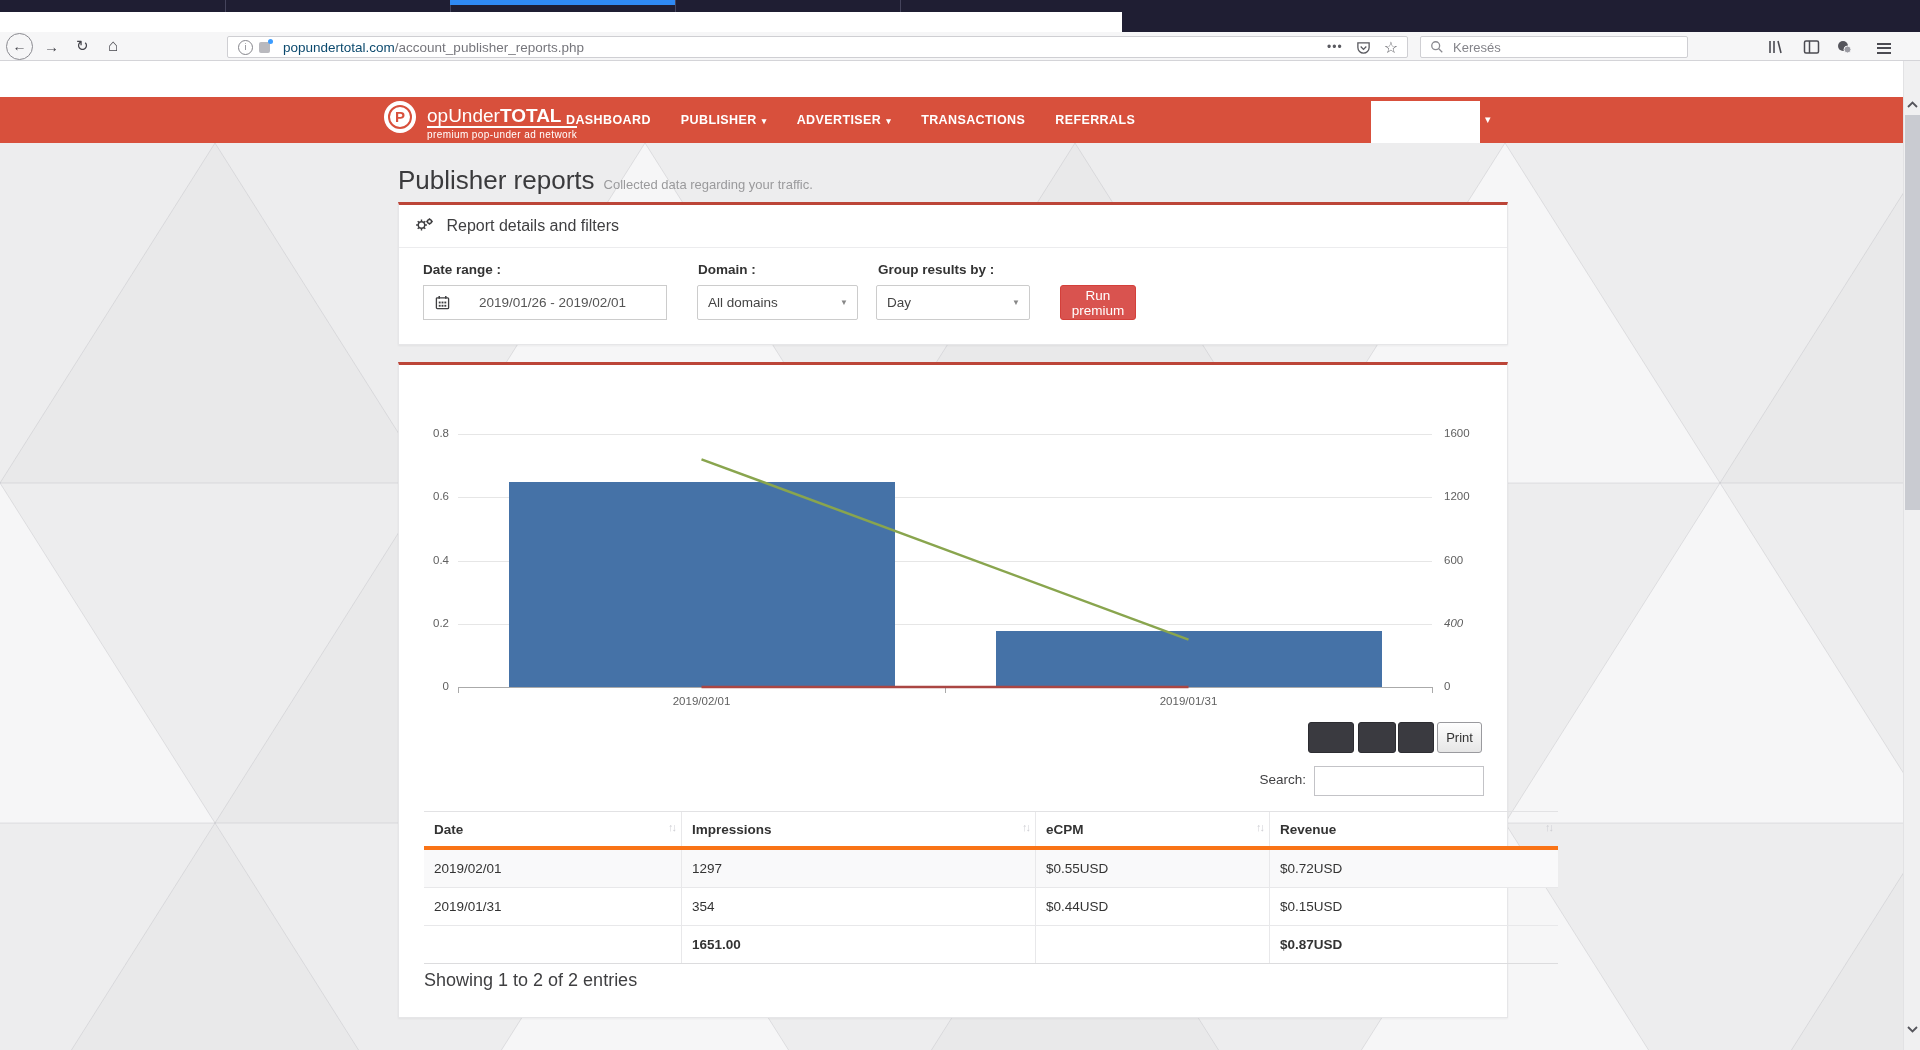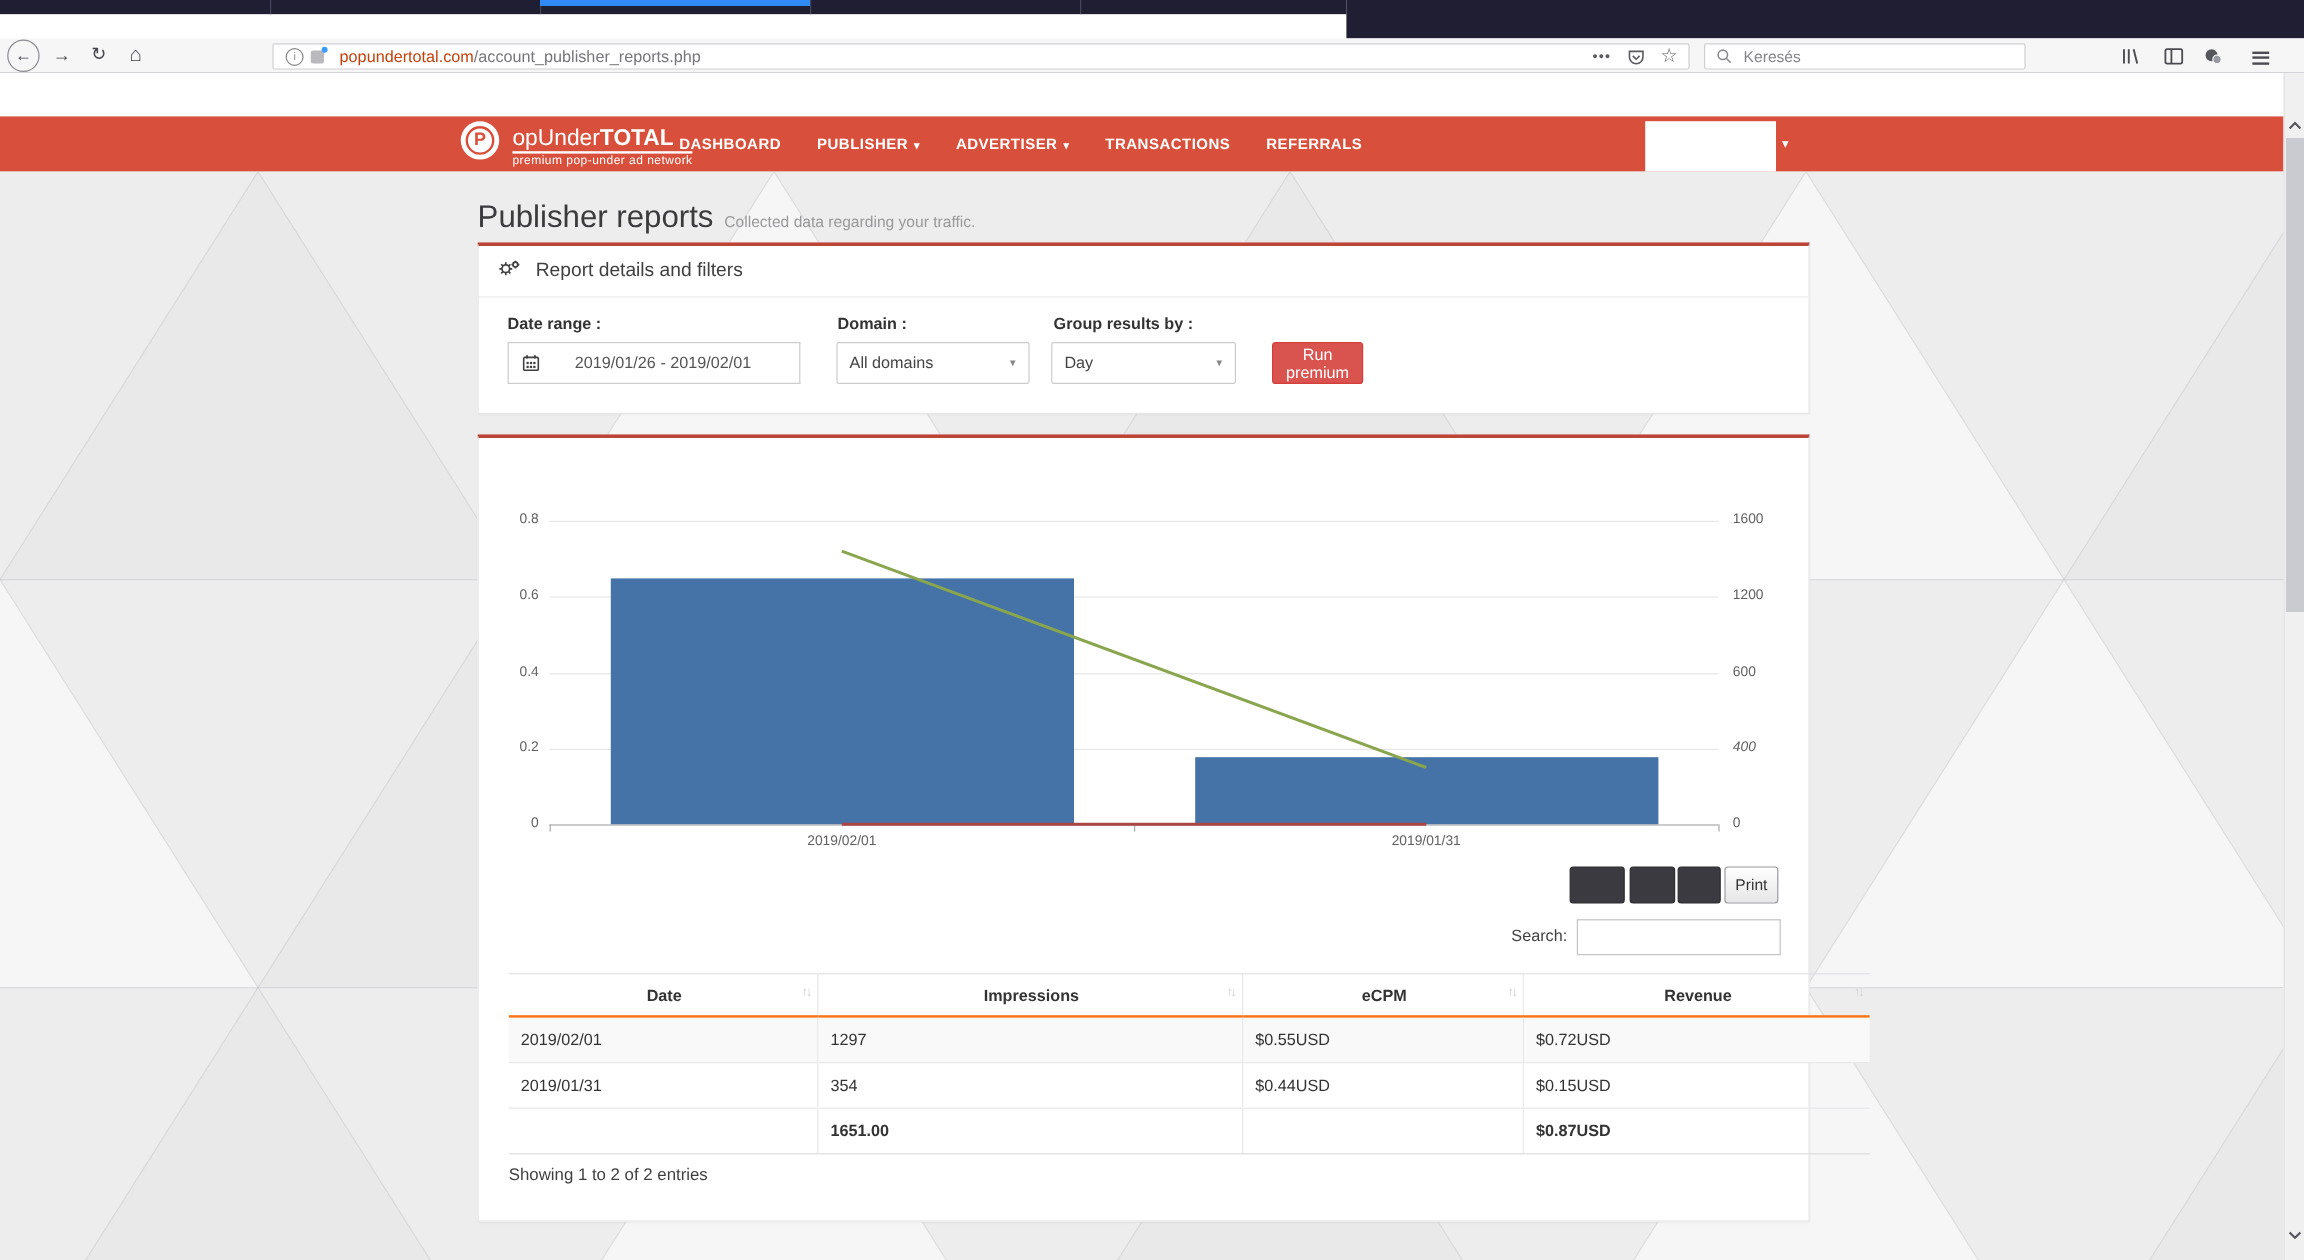--- a/index.html
+++ b/index.html
@@ -16,21 +16,21 @@
   .toolbar{left:0;top:32px;width:1920px;height:29px;background:#f6f6f7;border-bottom:1px solid #d4d4d8;box-sizing:border-box;}
   .tb-icon{position:absolute;color:#45454c;font-size:15px;line-height:15px;}
   .back-circle{position:absolute;left:6px;top:1px;width:25px;height:25px;border:1px solid #8a8a90;border-radius:50%;
                color:#45454c;text-align:center;line-height:24px;font-size:14px;}
   .urlbar{position:absolute;left:227px;top:4px;width:1181px;height:22px;background:#fff;border:1px solid #cfcfd3;
           border-radius:2px;box-sizing:border-box;display:flex;align-items:center;font-size:13.5px;}
   .info-circle{display:inline-block;width:13px;height:13px;border:1px solid #85858b;border-radius:50%;color:#85858b;
                font-size:9px;line-height:13px;text-align:center;margin:0 6px 0 10px;}
   .site-chip{position:relative;width:11px;height:11px;background:#b9b9be;border-radius:2px;margin-right:13px;}
   .site-chip .dot{position:absolute;right:-3px;top:-3px;width:5px;height:5px;border-radius:50%;background:#3b9cff;}
-  .url-domain{color:#c2410c;}
+  .url-domain{color:#0c4a6e;}
   .url-path{color:#76767c;}
   .url-actions{margin-left:auto;display:flex;align-items:center;gap:13px;padding-right:9px;color:#5a5a60;}
   .searchbox{position:absolute;left:1420px;top:4px;width:268px;height:22px;background:#fff;border:1px solid #cfcfd3;
              border-radius:2px;box-sizing:border-box;display:flex;align-items:center;}
   .searchbox input{border:0;outline:0;flex:1;font:13px "Liberation Sans",sans-serif;color:#15803d;background:transparent;}
   .searchbox input::placeholder{color:#84848a;}
   .hamburger span{display:block;width:14px;height:2px;background:#4b4b52;margin:2.5px 0;}
   
   .scrollbar{left:1903px;top:61px;width:17px;height:989px;background:#f0f0f1;border-left:1px solid #e2e2e4;box-sizing:border-box;}
   .sb-thumb{position:absolute;left:1px;top:54px;width:15px;height:395px;background:#c9cbd1;}
@@ -75,28 +75,28 @@
   .bar{position:absolute;}
   
   .export-btn{position:absolute;top:357px;height:31px;background:#3a3a40;border:1px solid #2c2c31;border-radius:3px;box-sizing:border-box;cursor:pointer;}
   .print-btn{position:absolute;top:357px;height:31px;background:linear-gradient(#fefefe,#e6e6e6);border:1px solid #9a9a9e;
              border-radius:3px;box-sizing:border-box;font-size:13px;color:#333;text-align:center;line-height:29px;cursor:pointer;}
   .search-label{position:absolute;left:830px;top:407px;width:77px;text-align:right;font-size:13.5px;color:#3f3f41;}
   .dt-search{position:absolute;left:915px;top:401px;width:170px;height:30px;border:1px solid #c3c3c7;box-sizing:border-box;
              font:13.5px "Liberation Sans",sans-serif;padding:0 6px;color:#333;background:#fff;}
   table.report{position:absolute;left:25px;top:446px;width:1059px;border-collapse:collapse;table-layout:fixed;
                font-size:13.5px;color:#333;}
-  table.report th{height:34px;text-align:center;font-weight:bold;padding:0 8px 0 10px;
-                  border-top:1px solid #e2e2e4;border-bottom:2px solid #f97316;position:relative;cursor:pointer;}
+  table.report th{height:34px;text-align:left;font-weight:bold;padding:0 8px 0 10px;
+                  border-top:1px solid #e2e2e4;border-bottom:4px solid #f97316;position:relative;cursor:pointer;}
   table.report td{height:37px;padding:0 8px 0 10px;border-bottom:1px solid #e8e8ea;}
   table.report th + th, table.report td + td{border-left:1px solid #e8e8ea;}
   table.report tr.odd td{background:#f9f9fa;}
   table.report tfoot td{font-weight:bold;border-bottom:1px solid #dcdcde;}
   .sort-ic{position:absolute;right:6px;top:9px;font-size:11px;color:#cfcfd4;letter-spacing:-2px;font-weight:normal;}
-  .summary{position:absolute;left:25px;top:605px;font-size:14px;color:#3f3f41;}
+  .summary{position:absolute;left:25px;top:605px;font-size:18px;color:#3f3f41;}
 </style>
 </head>
 <body>
 
 <div class="screen">
 
   <div class="abs titlebar-strip" id="tab-strip">
       <div class="tab-hit" style="left: 0px; width: 225px;"></div>
       <div class="tab-hit" style="left: 225px; width: 225px;"></div>
       <div class="tab-hit" style="left: 450px; width: 225px;"></div>

